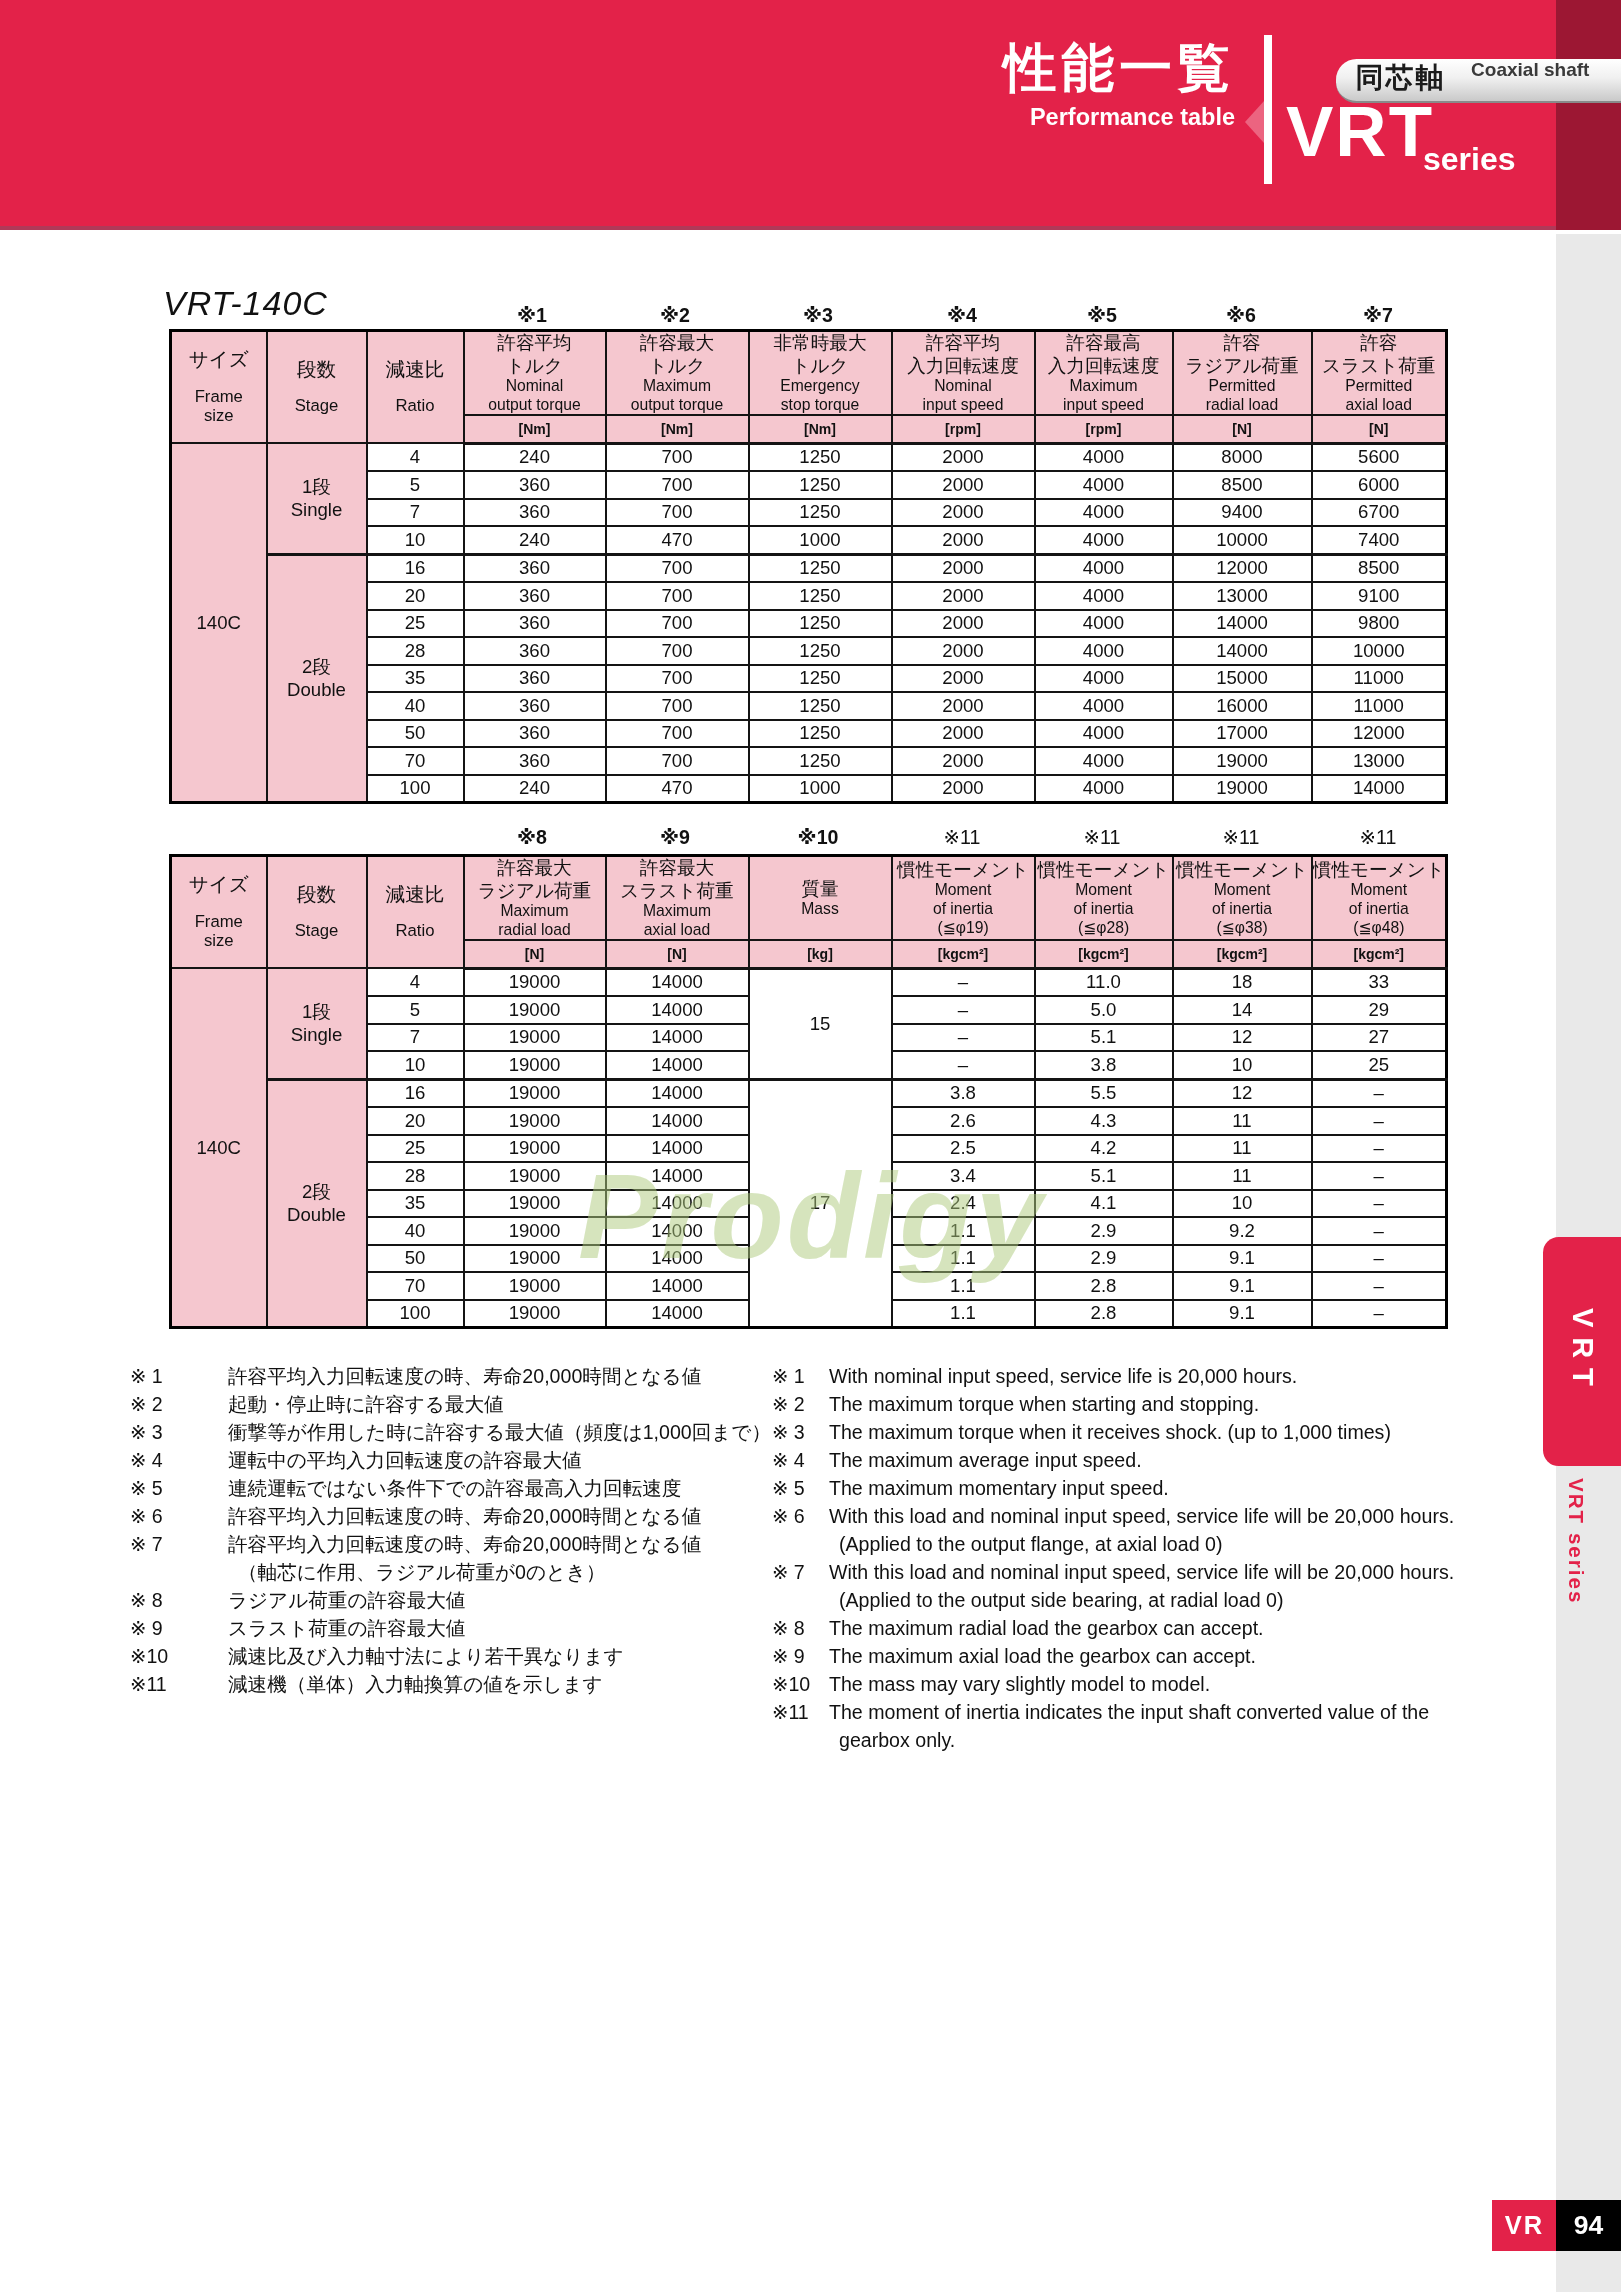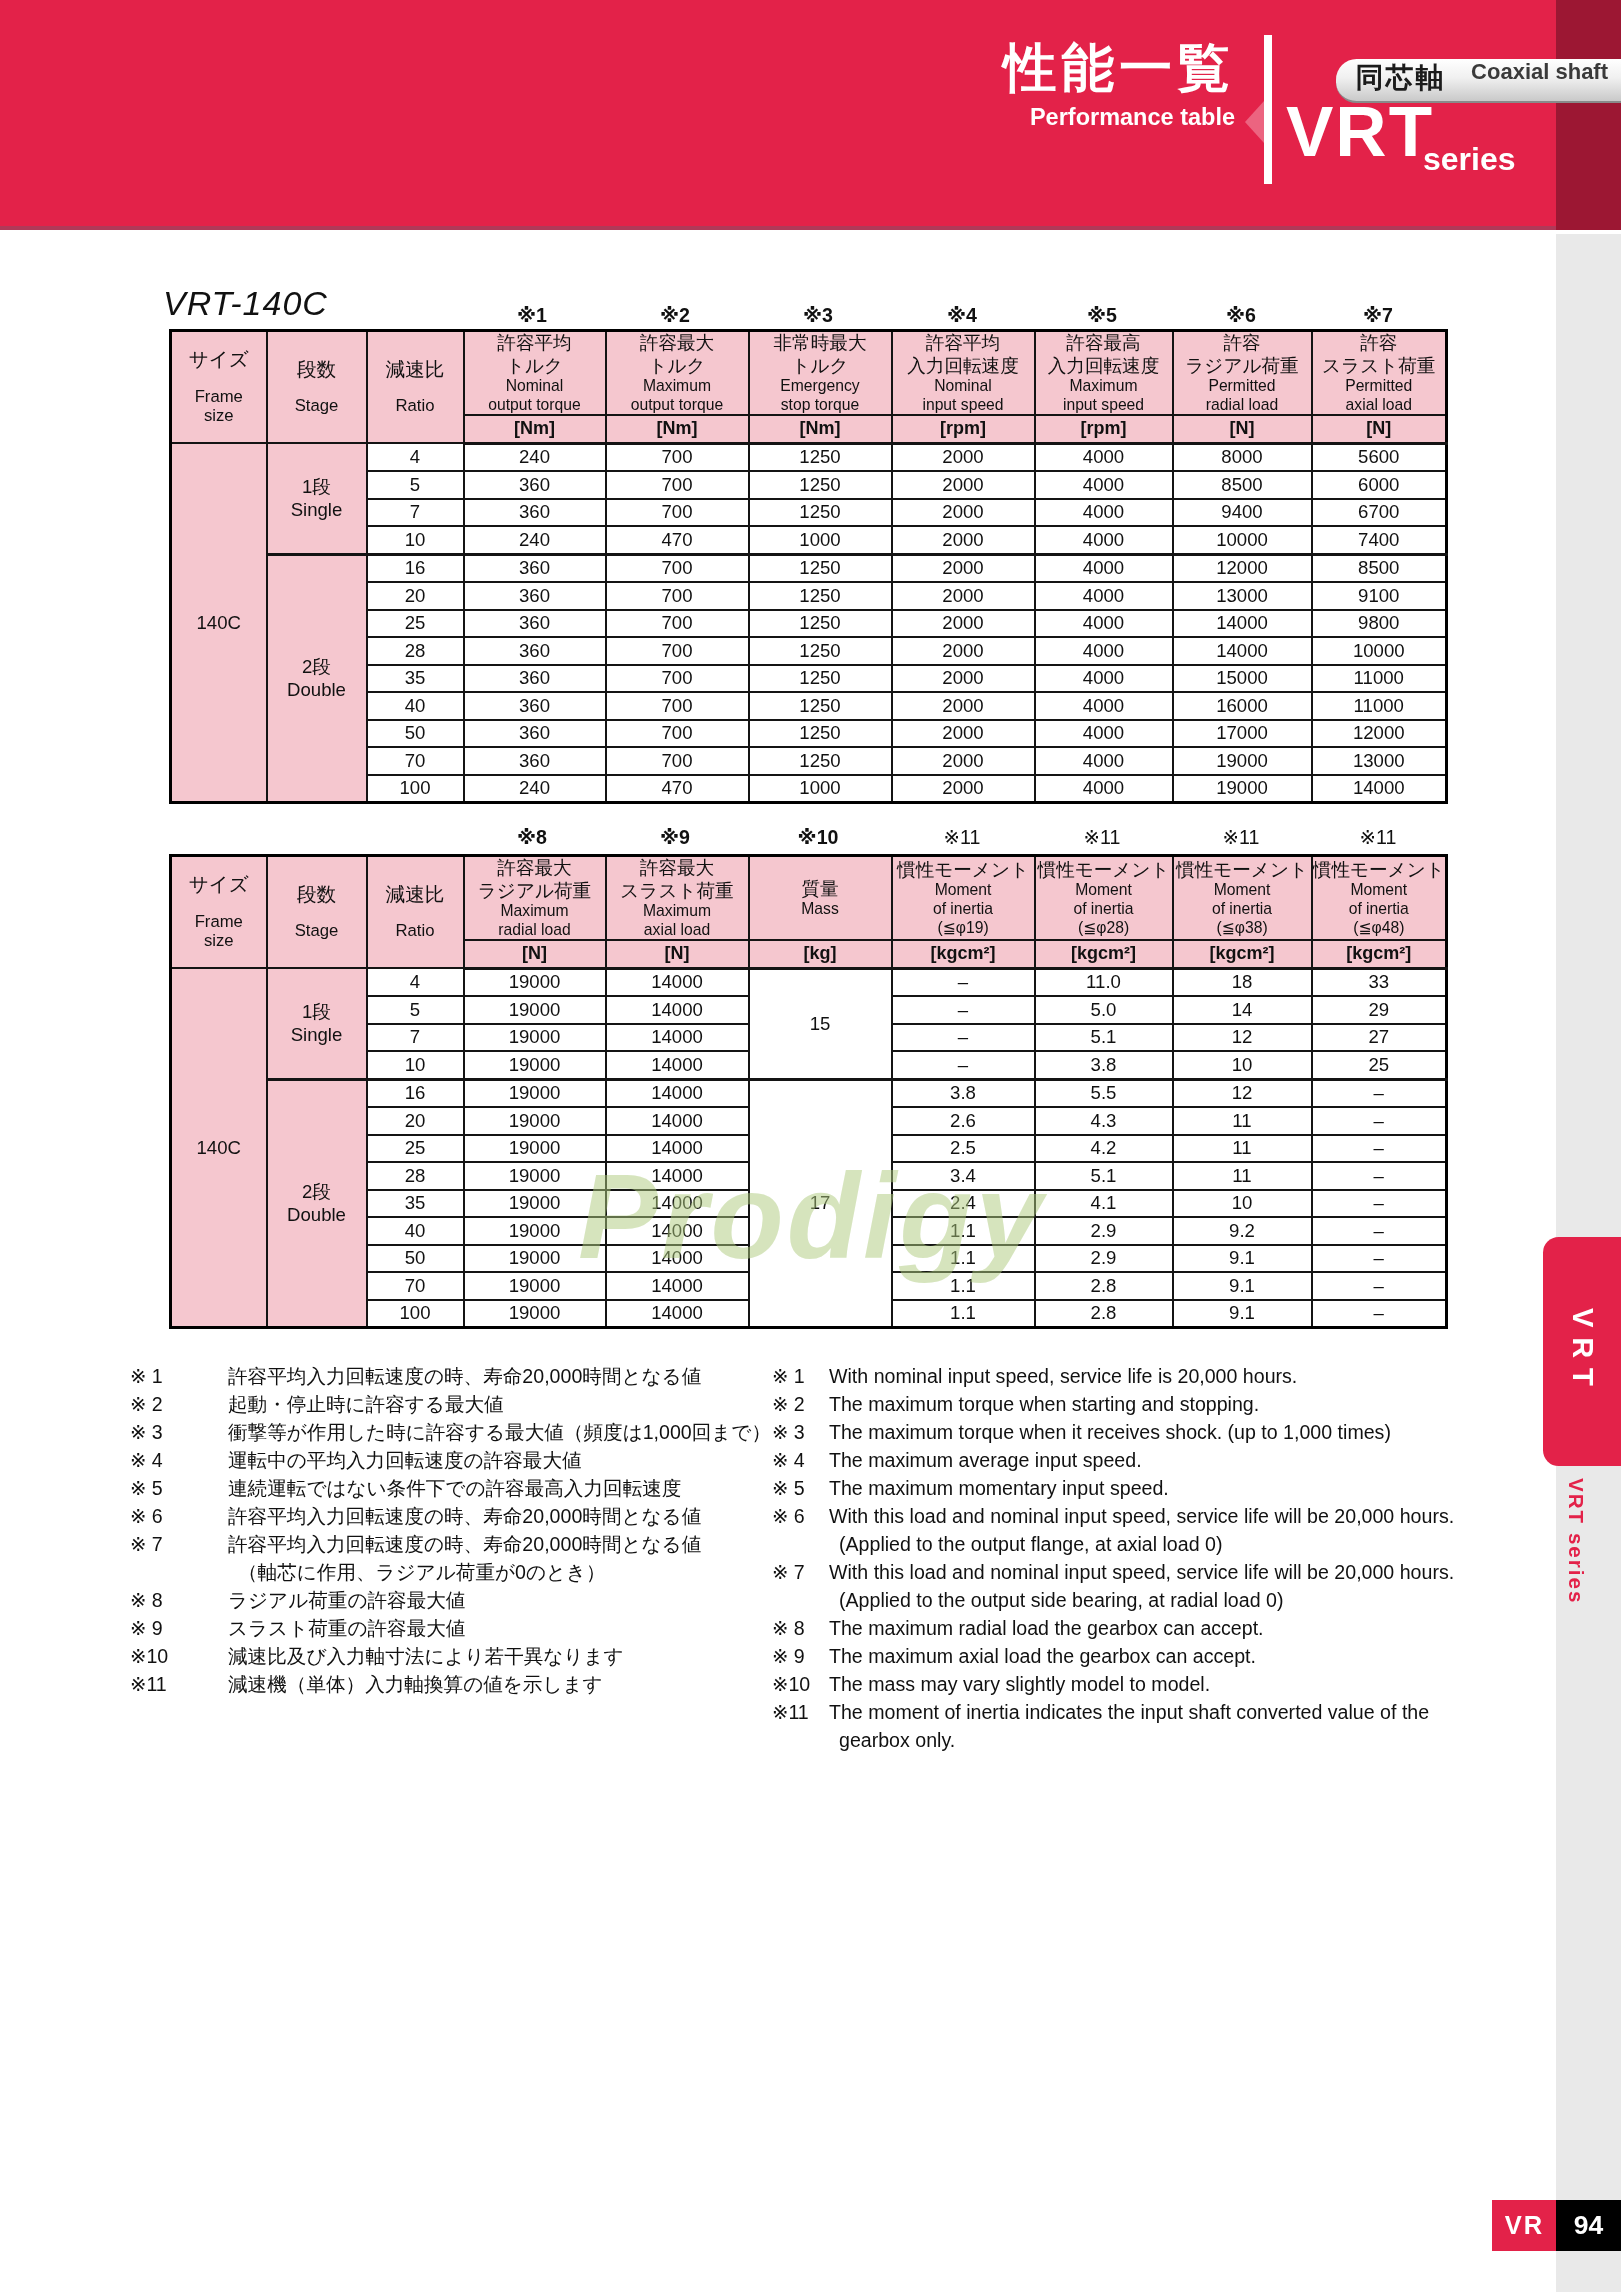--- a/index.html
+++ b/index.html
@@ -14,41 +14,41 @@
   .title-jp { position:absolute; right:394px; top:33px; font-size:53px; font-weight:bold; color:#fff; letter-spacing:4.9px; white-space:nowrap; }
   .title-en { position:absolute; right:394px; top:104px; font-size:23.5px; font-weight:bold; color:#fff; white-space:nowrap; }
   .vbar { position:absolute; left:1264px; top:35px; width:7.8px; height:149px; background:#fff; }
   .varrow { position:absolute; left:1245px; top:101px; width:0; height:0;
             border-right:19.6px solid #EC6480; border-top:21.6px solid transparent; border-bottom:21.6px solid transparent; }
   .pill { position:absolute; left:1336px; top:59px; width:337px; height:42px;
           background:linear-gradient(180deg,#ffffff 0%,#f0f0f0 45%,#c9c9c9 100%);
           border-radius:20.6px 0 0 20.6px; border-bottom:2px solid #8a8a8a;
           display:flex; }
   .badge-jp { margin-left:19.6px; font-size:28px; font-weight:bold; color:#1b1b1b; letter-spacing:2px; }
-  .badge-en { margin-left:25.5px; font-size:22px; font-weight:bold; color:#3a3a3a; }
+  .badge-en { margin-left:25.5px; font-size:19px; font-weight:bold; color:#3a3a3a; }
   .vrt-big { position:absolute; left:1286px; top:96px; font-size:71px; font-weight:bold; color:#fff; line-height:1; letter-spacing:2px; }
   .vrt-series { position:absolute; left:1423px; top:143px; font-size:32px; font-weight:bold; color:#fff; line-height:1; }
 
   
   .model-title { position:absolute; left:163px; top:284px; font-size:34px; font-style:italic; letter-spacing:1px; color:#111; }
 
   
   .marks { position:absolute; left:0; width:1621px; height:23.5px; }
   .mark { position:absolute; transform:translateX(-50%); font-size:19.6px; font-weight:bold; color:#111; white-space:nowrap; }
   .mark.light { font-weight:normal; }
 
   
   .tbl-wrap { position:absolute; left:169px; }
   table.perf { border-collapse:collapse; table-layout:fixed; width:1277px; border:3.9px solid #000; background:#fff; }
   table.perf th, table.perf td {
     border:2px solid #141414; border-top-width:2.9px; border-bottom-width:2.9px;
     padding:0; text-align:center; vertical-align:middle; color:#111; overflow:hidden;
   }
   table.perf thead th { background:#F5C7CF; font-weight:normal; }
-  table.perf thead tr.units th { border-bottom-width:3.9px; font-weight:bold; font-size:18px; height:25.5px; }
+  table.perf thead tr.units th { border-bottom-width:3.9px; font-weight:bold; font-size:14px; height:25.5px; }
   .hjp { font-size:18.6px; line-height:22.5px; }
   .hen { font-size:15.7px; line-height:18.6px; }
   th.base .hjp { font-size:19.6px; margin-bottom:15.7px; }
   th.base .hen { font-size:16.7px; line-height:19.6px; }
   table.perf tbody td { font-size:18.6px; height:25.5px; background:#fff; }
   table.perf td.pink { background:#F5C7CF;text-align:center; }
   table.perf tr.g2f td { border-top-width:3.9px; }
   .stageline { font-size:18.6px; line-height:23.5px; }
 
   

